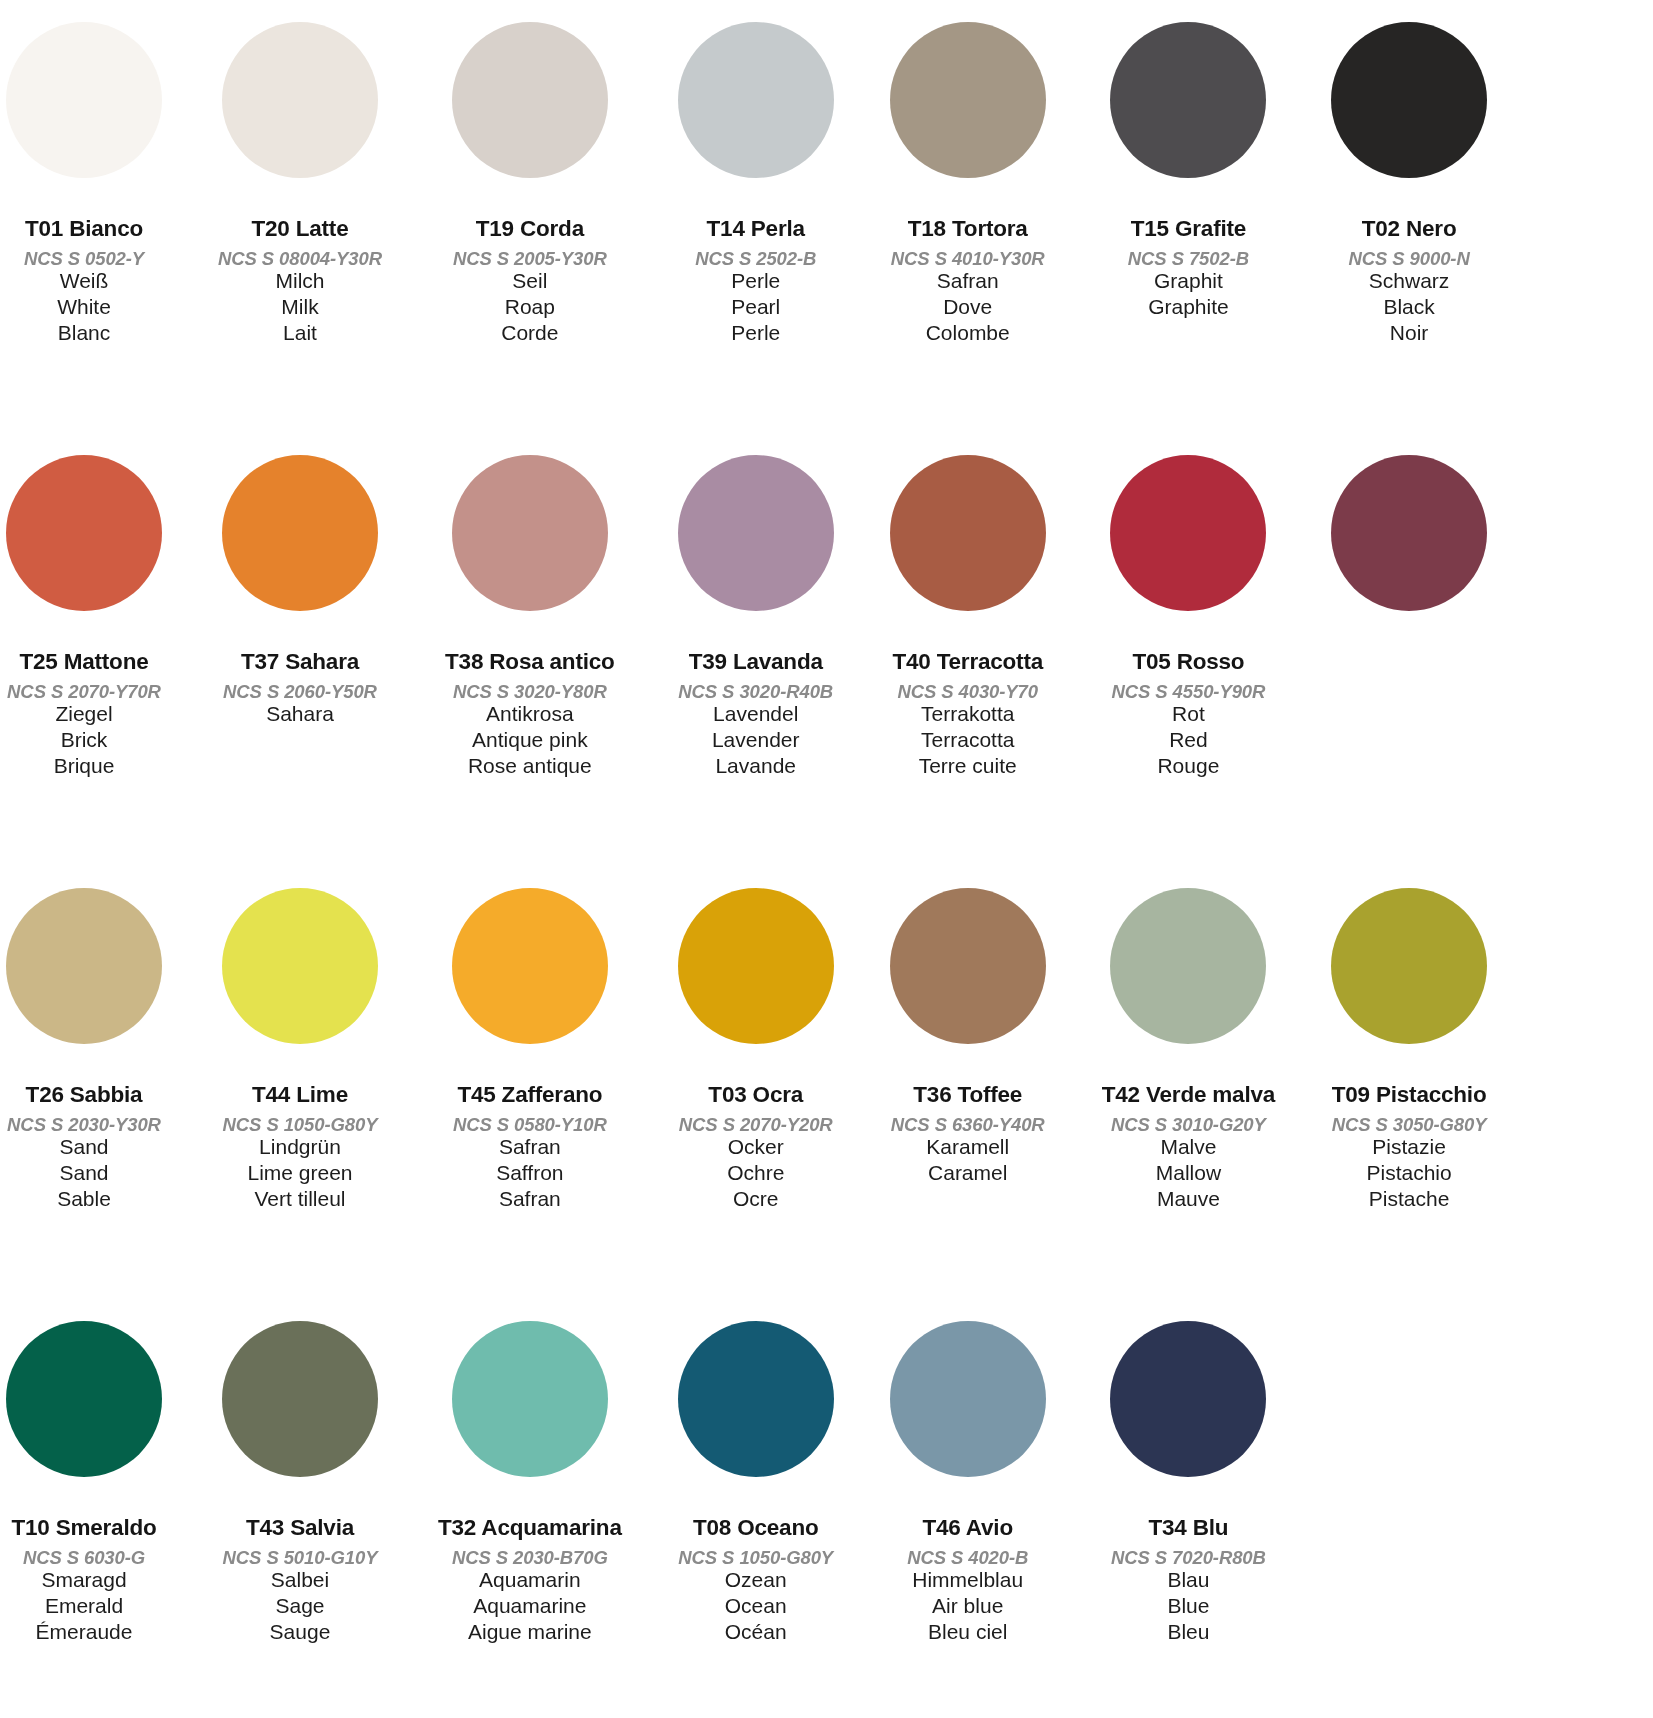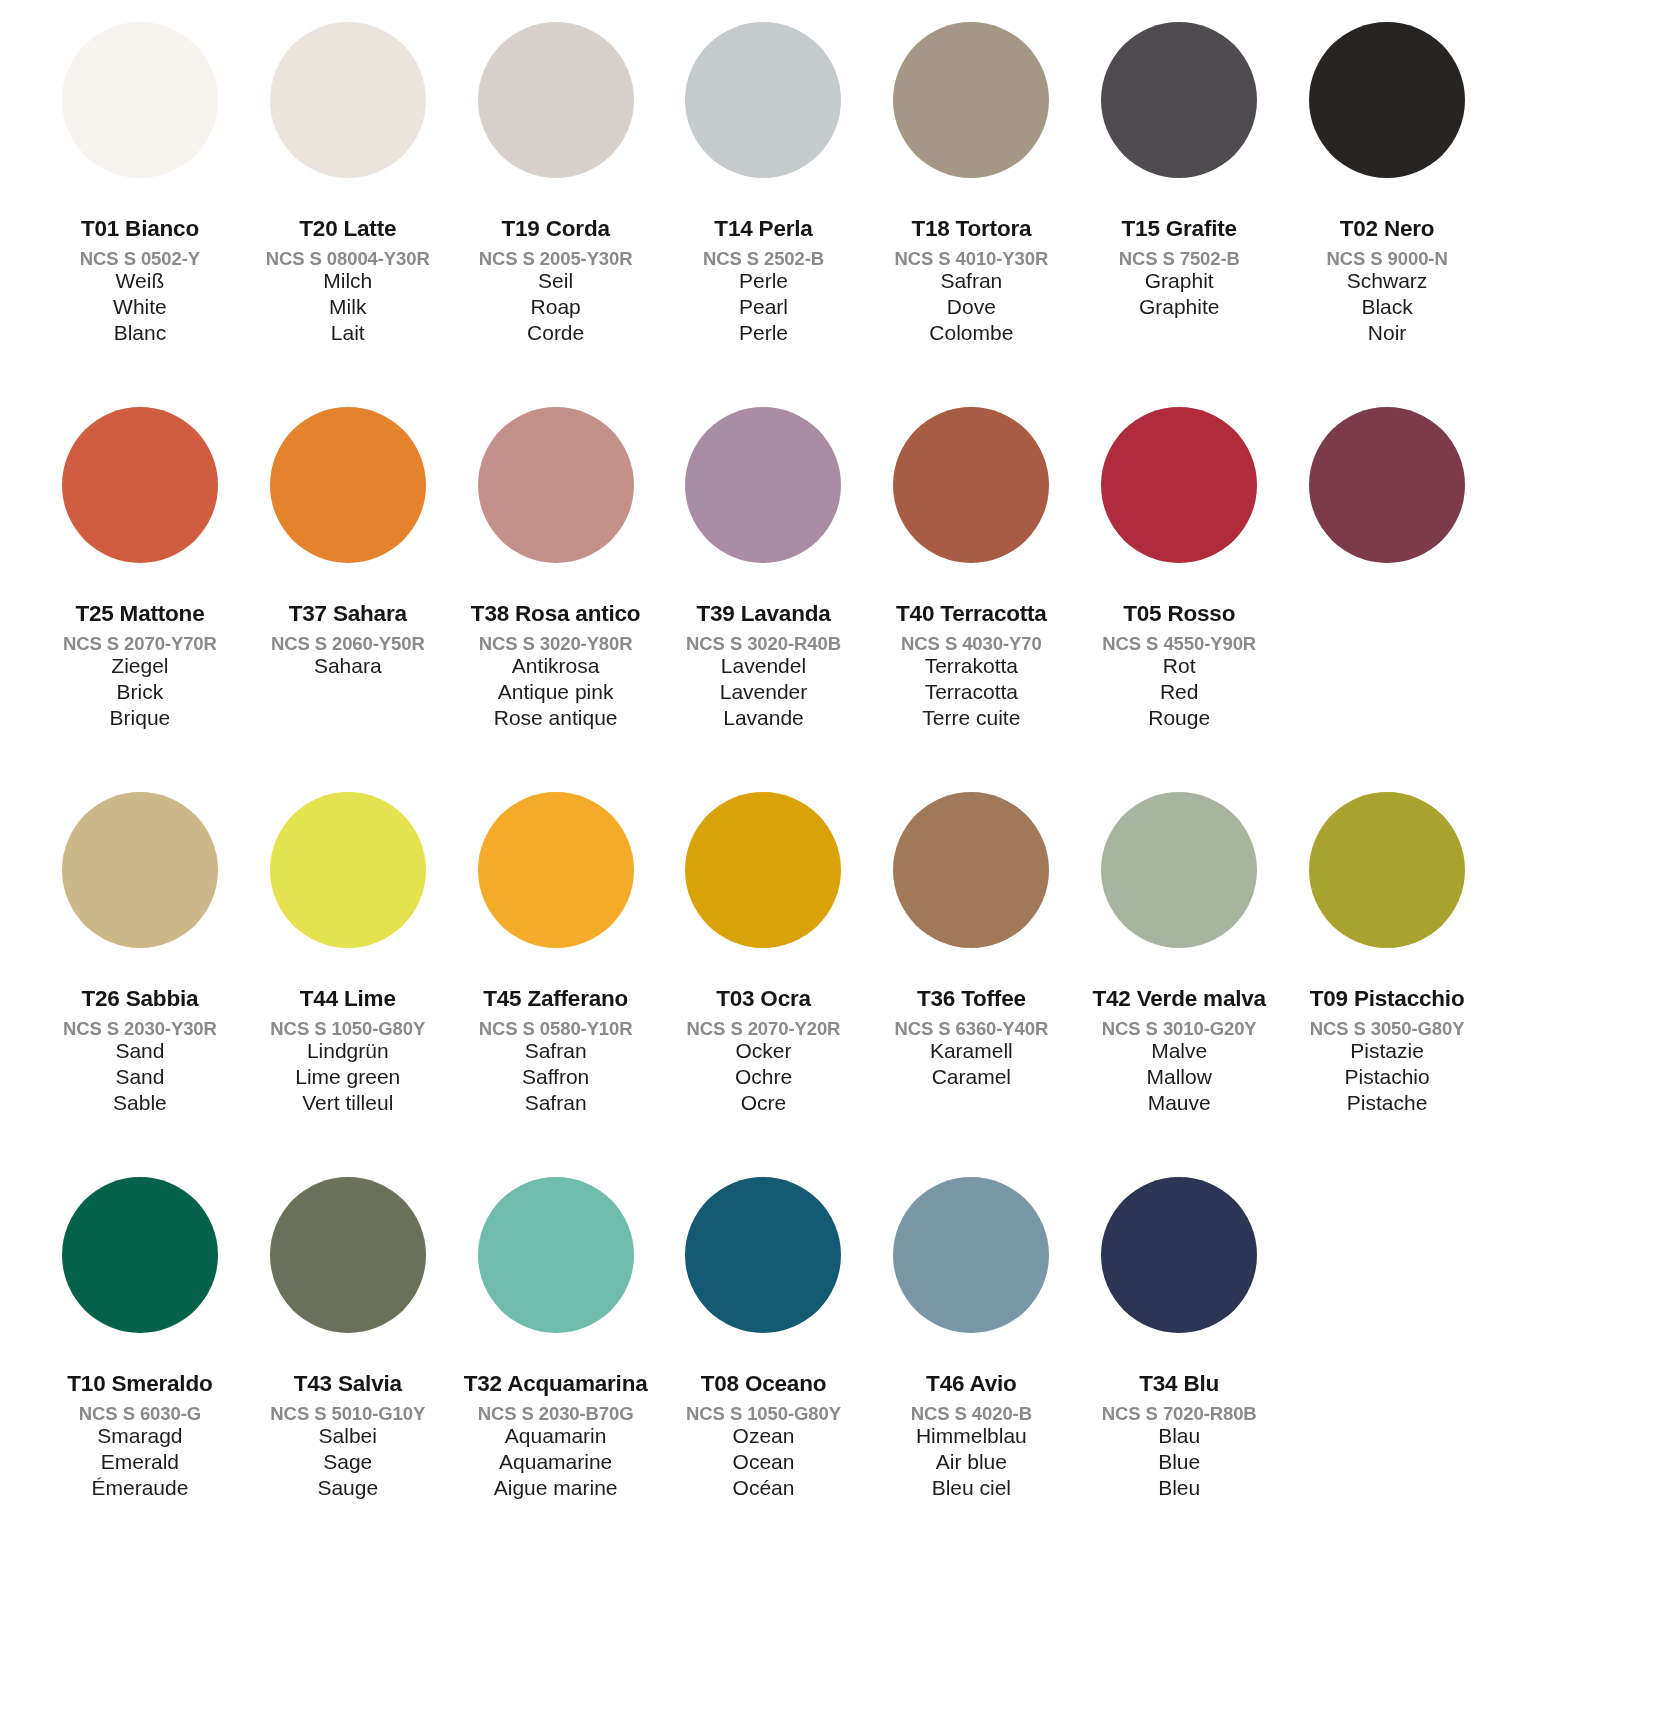--- a/index.html
+++ b/index.html
@@ -12,26 +12,27 @@
     width: 1653px;
     height: 1718px;
     font-family: "Liberation Sans", "DejaVu Sans", sans-serif;
     color: #1a1a1a;
     overflow: hidden;
   }
 
   #palette-grid {
     box-sizing: border-box;
     width: 1509px;
-    padding: 22px 18px 0 36px;
+    padding: 22px 18px 0 2px;
     display: grid;
     grid-template-columns: repeat(7, 1fr);
     grid-auto-rows: 385px;
     column-gap: 0px;
     row-gap: 0px;
+    gap: 48px;
   }
 
   .swatch-cell {
     box-sizing: border-box;
     display: flex;
     flex-direction: column;
     align-items: center;
     padding: 0 4px;
   }
 
@@ -58,20 +59,21 @@
     white-space: nowrap;
   }
 
   .swatch-ncs {
     font-size: 18.5px;
     font-weight: bold;
     color: #8a8a8a;
     margin-top: 9px;
     letter-spacing: -0.1px;
     white-space: nowrap;
+    font-style: italic;
   }
 
   .swatch-names {
     margin-top: 2px;
   }
 
   .name-line {
     font-size: 21px;
     font-weight: normal;
     color: #1d1d1d;

